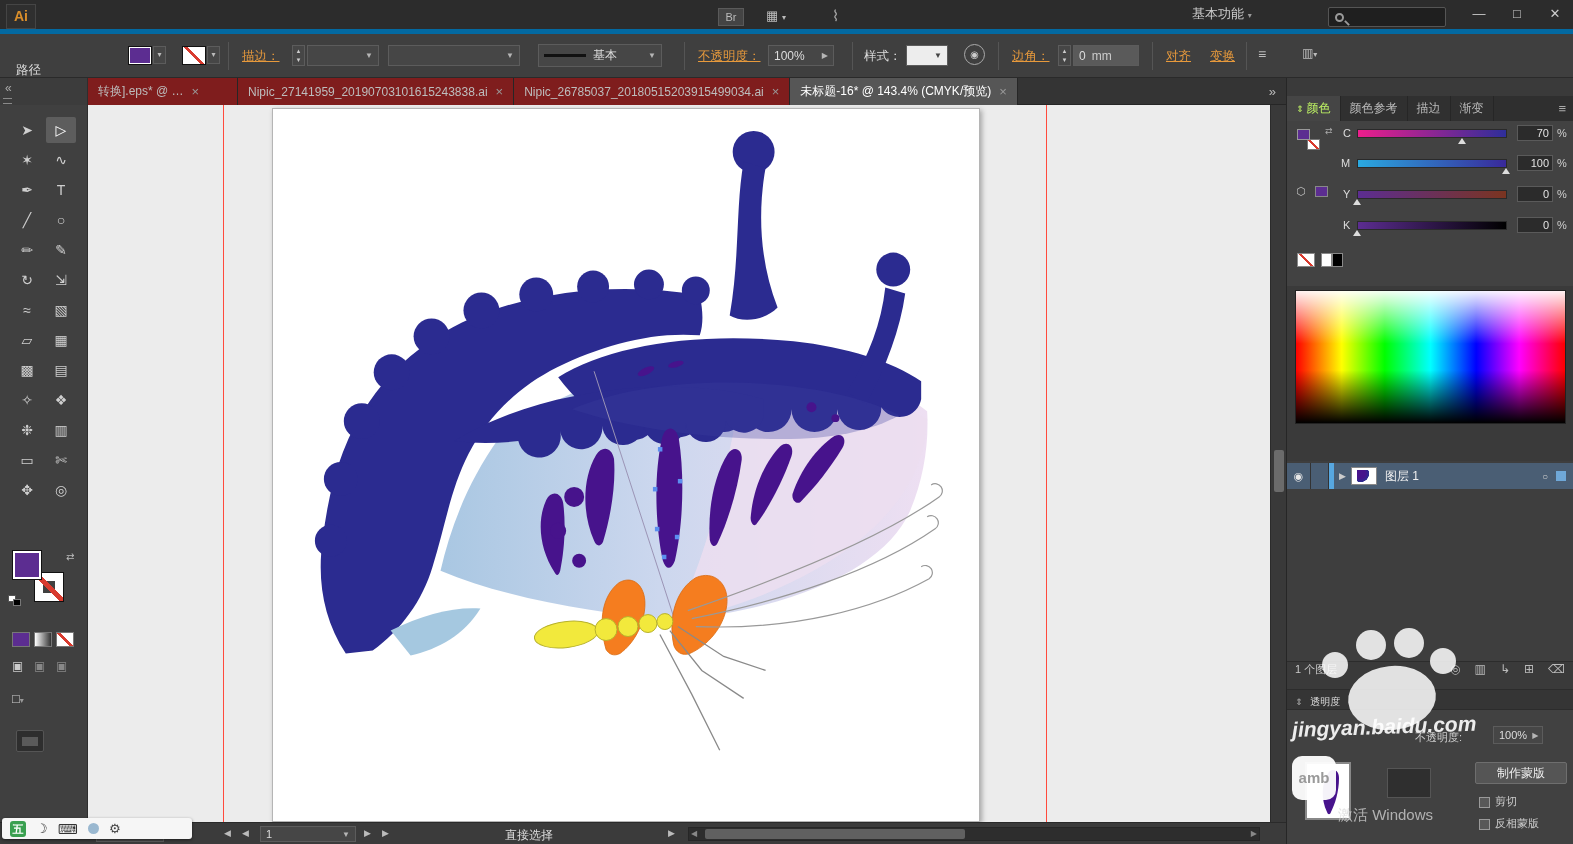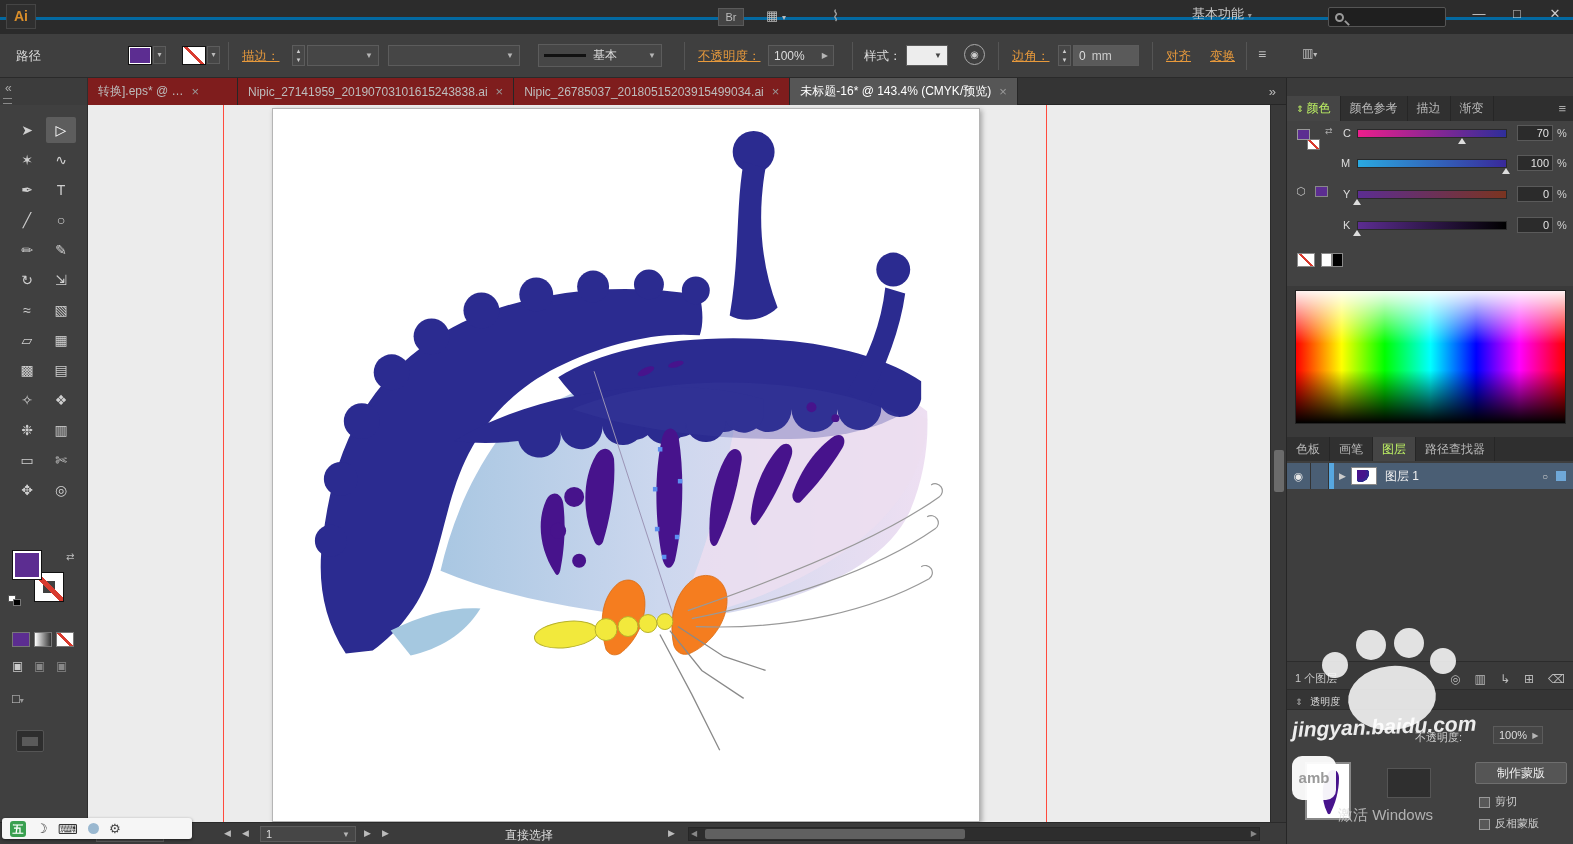--- a/index.html
+++ b/index.html
@@ -31,40 +31,40 @@
   .slash{position:absolute;left:0;top:0;width:100%;height:100%;
     background:linear-gradient(45deg,transparent 44%,#d83a2e 44%,#d83a2e 56%,transparent 56%);}
   .chk{display:inline-block;width:11px;height:11px;background:#585858;border:1px solid #9a9a9a;vertical-align:middle;margin-right:5px;}
   .wm{color:rgba(255,255,255,0.9);}
 </style>
 </head>
 <body>
 
 <div id="app">
 
-  <div class="abs" style="left:0;top:0;width:1573px;height:20px;background:#2c2c2c;border-bottom:3px solid #0369a1;">
+  <div class="abs" style="left:0;top:0;width:1573px;height:34px;background:#2c2c2c;border-bottom:5px solid #0369a1;">
     <div class="abs" style="left:6px;top:4px;width:30px;height:25px;background:#2f2f2f;border:1px solid #454545;color:#d98e2b;font-weight:bold;font-size:14px;text-align:center;line-height:23px;">Ai</div>
     <div class="abs" style="left:718px;top:8px;width:26px;height:18px;background:#444;border:1px solid #5a5a5a;color:#bbb;font-size:11px;text-align:center;line-height:16px;">Br</div>
     <div class="abs" style="left:766px;top:8px;color:#bbb;font-size:13px;">▦ <span style="font-size:8px;">▾</span></div>
     <div class="abs" style="left:832px;top:7px;color:#aaa;font-size:15px;">⌇</div>
     <div class="abs" style="left:1192px;top:0;height:34px;line-height:27px;color:#ccc;font-size:13px;">
       <span>基本功能</span> <span style="font-size:8px;color:#999;">▾</span>
     </div>
     <div class="abs" style="left:1328px;top:7px;width:118px;height:20px;background:#1f1f1f;border:1px solid #555;border-radius:2px;display:flex;align-items:center;padding-left:6px;">
       <span class="lens"></span>
     </div>
     <div class="abs" style="left:1460px;top:0;height:30px;display:flex;">
       <span style="width:38px;text-align:center;line-height:28px;color:#ccc;">—</span>
       <span style="width:38px;text-align:center;line-height:28px;color:#ccc;">□</span>
       <span style="width:38px;text-align:center;line-height:28px;color:#ccc;">✕</span>
     </div>
   </div>
 
   <div class="abs" style="left:0;top:34px;width:1573px;height:44px;background:#3f3f3f;border-bottom:1px solid #2a2a2a;">
-    <span class="abs lbl" style="left:16px;top:14px;">路径</span>
+    <span class="abs lbl" style="left:16px;top:28px;">路径</span>
     <div class="abs" style="left:128px;top:12px;width:24px;height:19px;background:#5c2d91;border:1px solid #111;box-shadow:inset 0 0 0 1px #fff;"></div>
     <div class="abs ddcaret" style="left:153px;top:12px;">▾</div>
     <div class="abs" style="left:182px;top:12px;width:24px;height:19px;background:#fff;border:1px solid #111;">
         <div class="slash"></div>
       </div>
     <div class="abs ddcaret" style="left:207px;top:12px;">▾</div>
     <span class="abs olink" style="left:242px;top:14px;">描边：</span>
     <div class="abs stepper" style="left:292px;top:11px;">
         <span>▲</span>
         <span>▼</span>
@@ -328,43 +328,37 @@
           <div class="slash"></div>
         </div>
       <div class="abs" style="left:34px;top:132px;width:11px;height:14px;background:#fff;border:1px solid #888;"></div>
       <div class="abs" style="left:45px;top:132px;width:11px;height:14px;background:#000;border:1px solid #888;"></div>
     </div>
 
     <div class="abs" style="left:8px;top:212px;width:271px;height:134px;border:1px solid #222;
       background:linear-gradient(to bottom,rgba(255,255,255,0.95) 0%,rgba(255,255,255,0) 40%,rgba(0,0,0,0) 60%,#000 100%),
       linear-gradient(to right,#f00,#ff0 17%,#0f0 33%,#0ff 50%,#00f 67%,#f0f 83%,#f00);"></div>
 
-    <div class="abs" style="left:0;top:359px;width:287px;height:24px;background:#2f2f2f;display:flex;">
-      <span class="ptab">色板</span>
-      <span class="ptab">画笔</span>
-      <span class="ptab active">图层</span>
-      <span class="ptab">路径查找器</span>
-    </div>
 
     <div class="abs" style="left:0;top:383px;width:287px;height:200px;background:#3e3e3e;">
       <div class="abs" style="left:0;top:2px;width:287px;height:26px;background:#4a5e74;display:flex;align-items:center;">
         <span style="width:24px;text-align:center;color:#e8e8e8;font-size:11px;border-right:1px solid #333;height:26px;line-height:26px;">◉</span>
         <span style="width:18px;height:26px;border-right:1px solid #333;"></span>
         <span style="width:5px;height:26px;background:#57a7e0;"></span>
         <span style="color:#ccc;font-size:9px;padding:0 5px;">▶</span>
         <span style="width:26px;height:18px;background:#fff;border:1px solid #888;display:inline-block;position:relative;">
           <span style="position:absolute;left:5px;top:2px;width:12px;height:12px;background:radial-gradient(circle at 30% 30%,#47138c 40%,#2b2b90 70%,transparent 72%);display:block;"></span>
         </span>
         <span style="margin-left:8px;font-size:12px;color:#f0f0f0;">图层 1</span>
         <span style="margin-left:auto;color:#ccc;font-size:10px;">○</span>
         <span style="width:10px;height:10px;background:#6fa8d8;margin:0 8px;display:inline-block;"></span>
       </div>
     </div>
 
-    <div class="abs" style="left:0;top:583px;width:287px;height:25px;background:#3a3a3a;border-top:1px solid #2c2c2c;display:flex;align-items:flex-end;">
+    <div class="abs" style="left:0;top:583px;width:287px;height:25px;background:#3a3a3a;border-top:1px solid #2c2c2c;display:flex;align-items:flex-start;">
       <span style="font-size:11px;color:#c9c9c9;padding-left:8px;">1 个图层</span>
       <span style="margin-left:auto;color:#bbb;font-size:12px;padding:0 7px;">◎</span>
       <span style="color:#bbb;font-size:12px;padding:0 7px;">▥</span>
       <span style="color:#bbb;font-size:12px;padding:0 7px;">↳</span>
       <span style="color:#bbb;font-size:12px;padding:0 7px;">⊞</span>
       <span style="color:#bbb;font-size:12px;padding:0 9px 0 7px;">⌫</span>
     </div>
 
     <div class="abs" style="left:0;top:611px;width:287px;height:21px;background:#353535;border-top:1px solid #2c2c2c;border-bottom:1px solid #2c2c2c;line-height:21px;">
       <span style="font-size:9px;color:#aaa;padding:0 4px 0 8px;">⇕</span>

